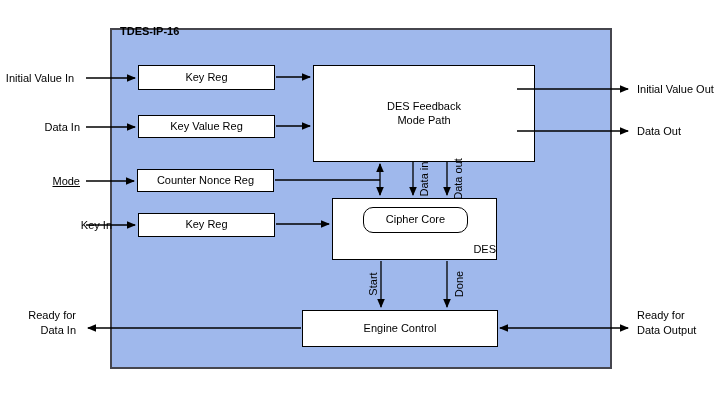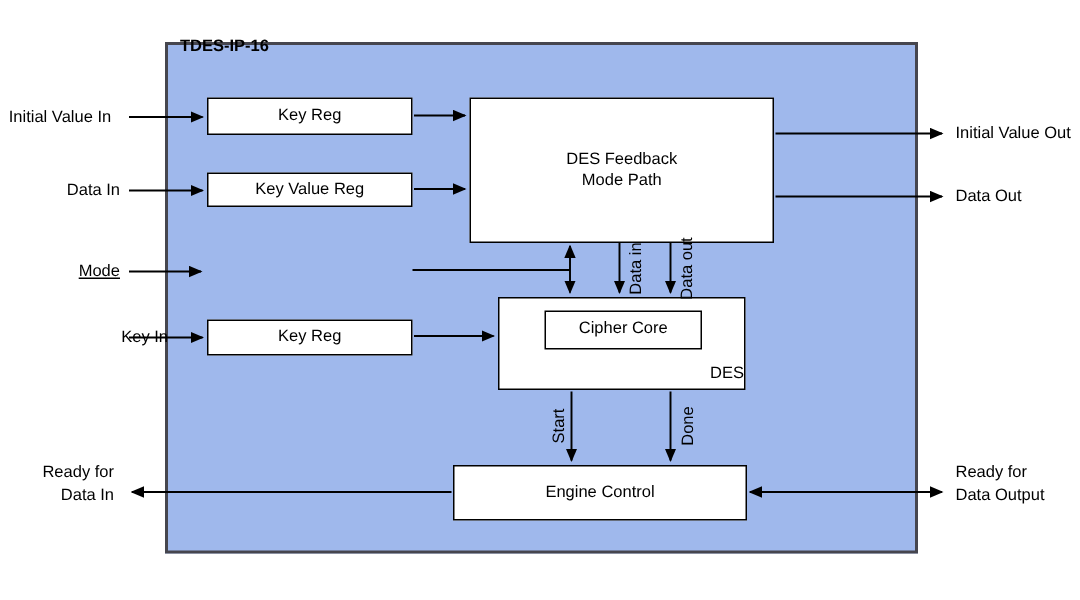--- a/index.html
+++ b/index.html
@@ -32,44 +32,47 @@
     line-height:15px;
   }
   .vlabel {
     position:absolute; width:80px; height:14px; text-align:center;
     transform:rotate(-90deg); z-index:4; line-height:14px;
   }
   .wires { position:absolute; left:0; top:0; z-index:3; pointer-events:none; }
   .wires line { stroke:var(--line,#000000); stroke-width:1.3; }
   .wires .ah { fill:var(--line,#000000); }
   .des-inner-label { position:absolute; left:0; right:0; top:44px; text-align:right; }
-  .cipher-core { position:absolute; left:30px; top:8px; width:105px; height:26px; }
+  .cipher-core { position:absolute; left:30px; top:8px; width:105px; height:26px;border-radius:10px; }
 </style>
 </head>
 <body>
 
 <div class="canvas">
 
   <div class="container"></div>
   <div class="diagram-title">TDES-IP-16</div>
 
   <div class="block" style="left:138px; top:65px; width:137px; height:25px;">
     <span>Key Reg</span>
   </div>
 
   <div class="block" style="left:138px; top:115px; width:137px; height:23px;">
     <span>Key Value Reg</span>
   </div>
 
+  <div class="block" style="left:137px; top:169px; width:137px; height:23px;">
+    <span>Counter Nonce Reg</span>
+  </div>
 
   <div class="block" style="left:138px; top:213px; width:137px; height:24px;">
     <span>Key Reg</span>
   </div>
 
-  <div class="block" style="left:313px; top:65px; width:203px; height:97px;">
+  <div class="block" style="left:313px; top:65px; width:222px; height:97px;">
     <span>DES Feedback</span>
     <span>Mode Path</span>
   </div>
 
   <div class="block" style="left:332px; top:198px; width:165px; height:62px;">
     <div class="block cipher-core">
       <span>Cipher Core</span>
     </div>
     <div class="des-inner-label">DES</div>
   </div>

